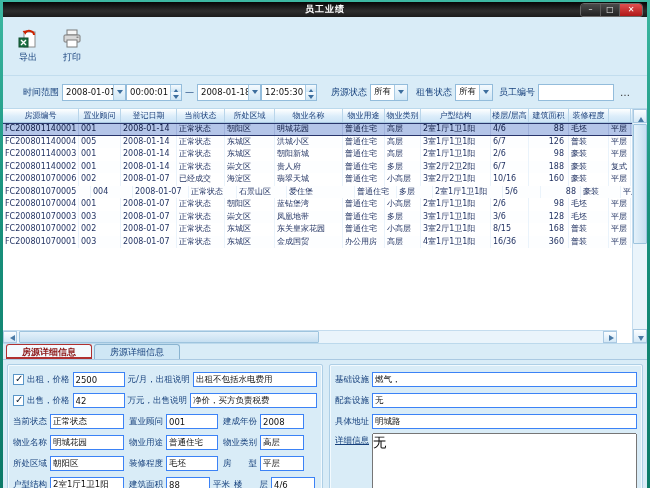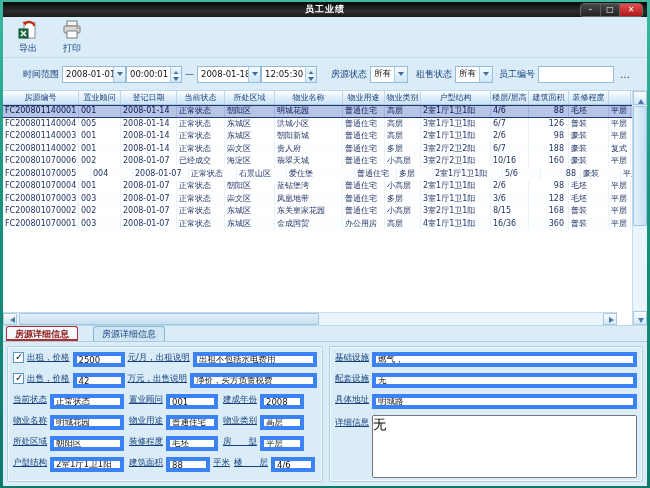--- a/index.html
+++ b/index.html
@@ -13,21 +13,21 @@
   .titlebar { height:15px; background:linear-gradient(180deg,#060606,#2e2e2e 60%,#1b1b1b);
     display:flex; align-items:center; justify-content:center; position:relative; flex:0 0 auto; }
   .title { color:#fff; font-size:9px; font-weight:bold; letter-spacing:1px; }
   .winbtns { position:absolute; right:4px; top:1px; display:flex; border:1px solid #6a6a6a; border-radius:4px 4px 3px 3px; overflow:hidden; }
   .wbtn { width:19px; height:12px; display:flex; align-items:center; justify-content:center;
     color:#e8e8e8; font-size:8px; line-height:1; background:linear-gradient(180deg,#4a4a4a,#222); cursor:default; }
   .wbtn + .wbtn { border-left:1px solid #5c5c5c; }
   .wbtn.close { background:linear-gradient(180deg,#e05050,#b01818); color:#fff; font-weight:bold; width:23px; }
 
   
-  .toolbar { height:41px; flex:0 0 auto; background:#d9ecf7; border-bottom:1px solid #c2ddee;
+  .toolbar { height:59px; flex:0 0 auto; background:#d9ecf7; border-bottom:1px solid #c2ddee;
     display:flex; align-items:center; padding:2px 10px; gap:14px; }
   .toolbtn { display:flex; flex-direction:column; align-items:center; gap:1px; padding:2px 4px; }
   .toolbtn span { font-size:9px; color:#16407c; }
 
   
   .filterbar { height:33px; flex:0 0 auto; background:#d9ecf7; border-bottom:1px solid #bcd9ec;
     display:flex; align-items:center; padding:0 16px; font-size:9px; color:#16407c; white-space:nowrap; }
   .flabel { margin:0 3px 0 4px; }
   .combo { background:#fff; border:1px solid #93bcdb; height:17px; display:flex; align-items:center; }
   .combo .cval { padding:0 3px; font-size:8.5px; color:#111; flex:1 1 auto; overflow:hidden; }
@@ -70,31 +70,31 @@
   .hscroll { position:absolute; left:0; right:15px; bottom:0; height:13px; background:#eaf4fb; border-top:1px solid #c4dcee; display:flex; }
   .harrow { width:14px; flex:0 0 auto; background:linear-gradient(180deg,#fbfdff,#d4e8f6); border:1px solid #aac9e2; position:relative; }
   .harrow::after { content:""; position:absolute; top:3px; border:3px solid transparent; }
   .harrow.lt::after { left:3px; border-right:5px solid #4a7aa6; }
   .harrow.rt::after { left:5px; border-left:5px solid #4a7aa6; }
   .hthumb { margin-left:2px; width:300px; background:linear-gradient(180deg,#e4f1fa,#c6dff1); border:1px solid #9ec4de; border-radius:1px; }
   .hfill { flex:1 1 auto; }
 
   
   .tabs { height:16px; flex:0 0 auto; background:#d9ecf7; display:flex; align-items:flex-end; padding-left:3px; border-bottom:1px solid #aac9e2; }
-  .tab { font-size:9px; padding:1px 8px 1px; margin-right:15px; border:1px solid #8ab4d0; border-bottom:none;
+  .tab { font-size:9px; padding:1px 15px 1px; margin-right:2px; border:1px solid #8ab4d0; border-bottom:none;
     border-radius:3px 3px 0 0; background:#cfe7f5; color:#16407c; height:15px; line-height:13px; }
   .tab.active { background:#f4fafe; color:#8b1414; font-weight:bold; border-color:#b03030; box-shadow:inset 0 -2px 0 #b03030; }
 
   
   .bottom { flex:1 1 auto; display:flex; gap:6px; padding:4px 4px 4px; background:#d9ecf7; }
   .groupbox { border:1px solid #aecfe6; box-shadow:inset 0 0 0 1px #f3fafe; background:#d9ecf7; border-radius:2px; padding:5px 5px 3px; }
   .gb-left { flex:0 0 316px; display:flex; flex-direction:column; }
   .gb-right { flex:1 1 auto; display:flex; flex-direction:column; }
-  .frow { display:flex; align-items:flex-start; height:19px; margin-bottom:2px; font-size:8.5px; color:#16407c; white-space:nowrap;text-decoration:underline; }
-  .frow input, .frow textarea { border:4px solid #3b82f6; background:#fff; font-size:8.5px; color:#111; height:15px; padding:0 2px; }
+  .frow { display:flex; align-items:center; height:19px; margin-bottom:2px; font-size:8.5px; color:#16407c; white-space:nowrap; }
+  .frow input, .frow textarea { border:1px solid #3b82f6; background:#fff; font-size:8.5px; color:#111; height:15px; padding:0 2px; }
   .flbl { flex:0 0 auto; margin-right:3px; }
   .cb { width:11px; height:11px; border:1px solid #5a96c8; background:#fff; margin-right:3px; position:relative; flex:0 0 auto; }
   .cb.checked::after { content:"✓"; position:absolute; left:1px; top:-2px; font-size:10px; color:#123; font-weight:bold; }
   .w74{width:74px;} .w52{width:52px;} .w44{width:44px;} .w140{flex:1 1 auto; min-width:0;}
   .gb-right .frow input { flex:1 1 auto; min-width:0; }
   .trow-detail { display:flex; font-size:8.5px; color:#16407c; flex:1 1 auto; }
   .trow-detail .flbl { margin-top:2px;text-decoration:underline; }
   .trow-detail textarea { flex:1 1 auto; height:auto; resize:none; }
   .suffix { margin:0 4px 0 3px; }
 </style>

